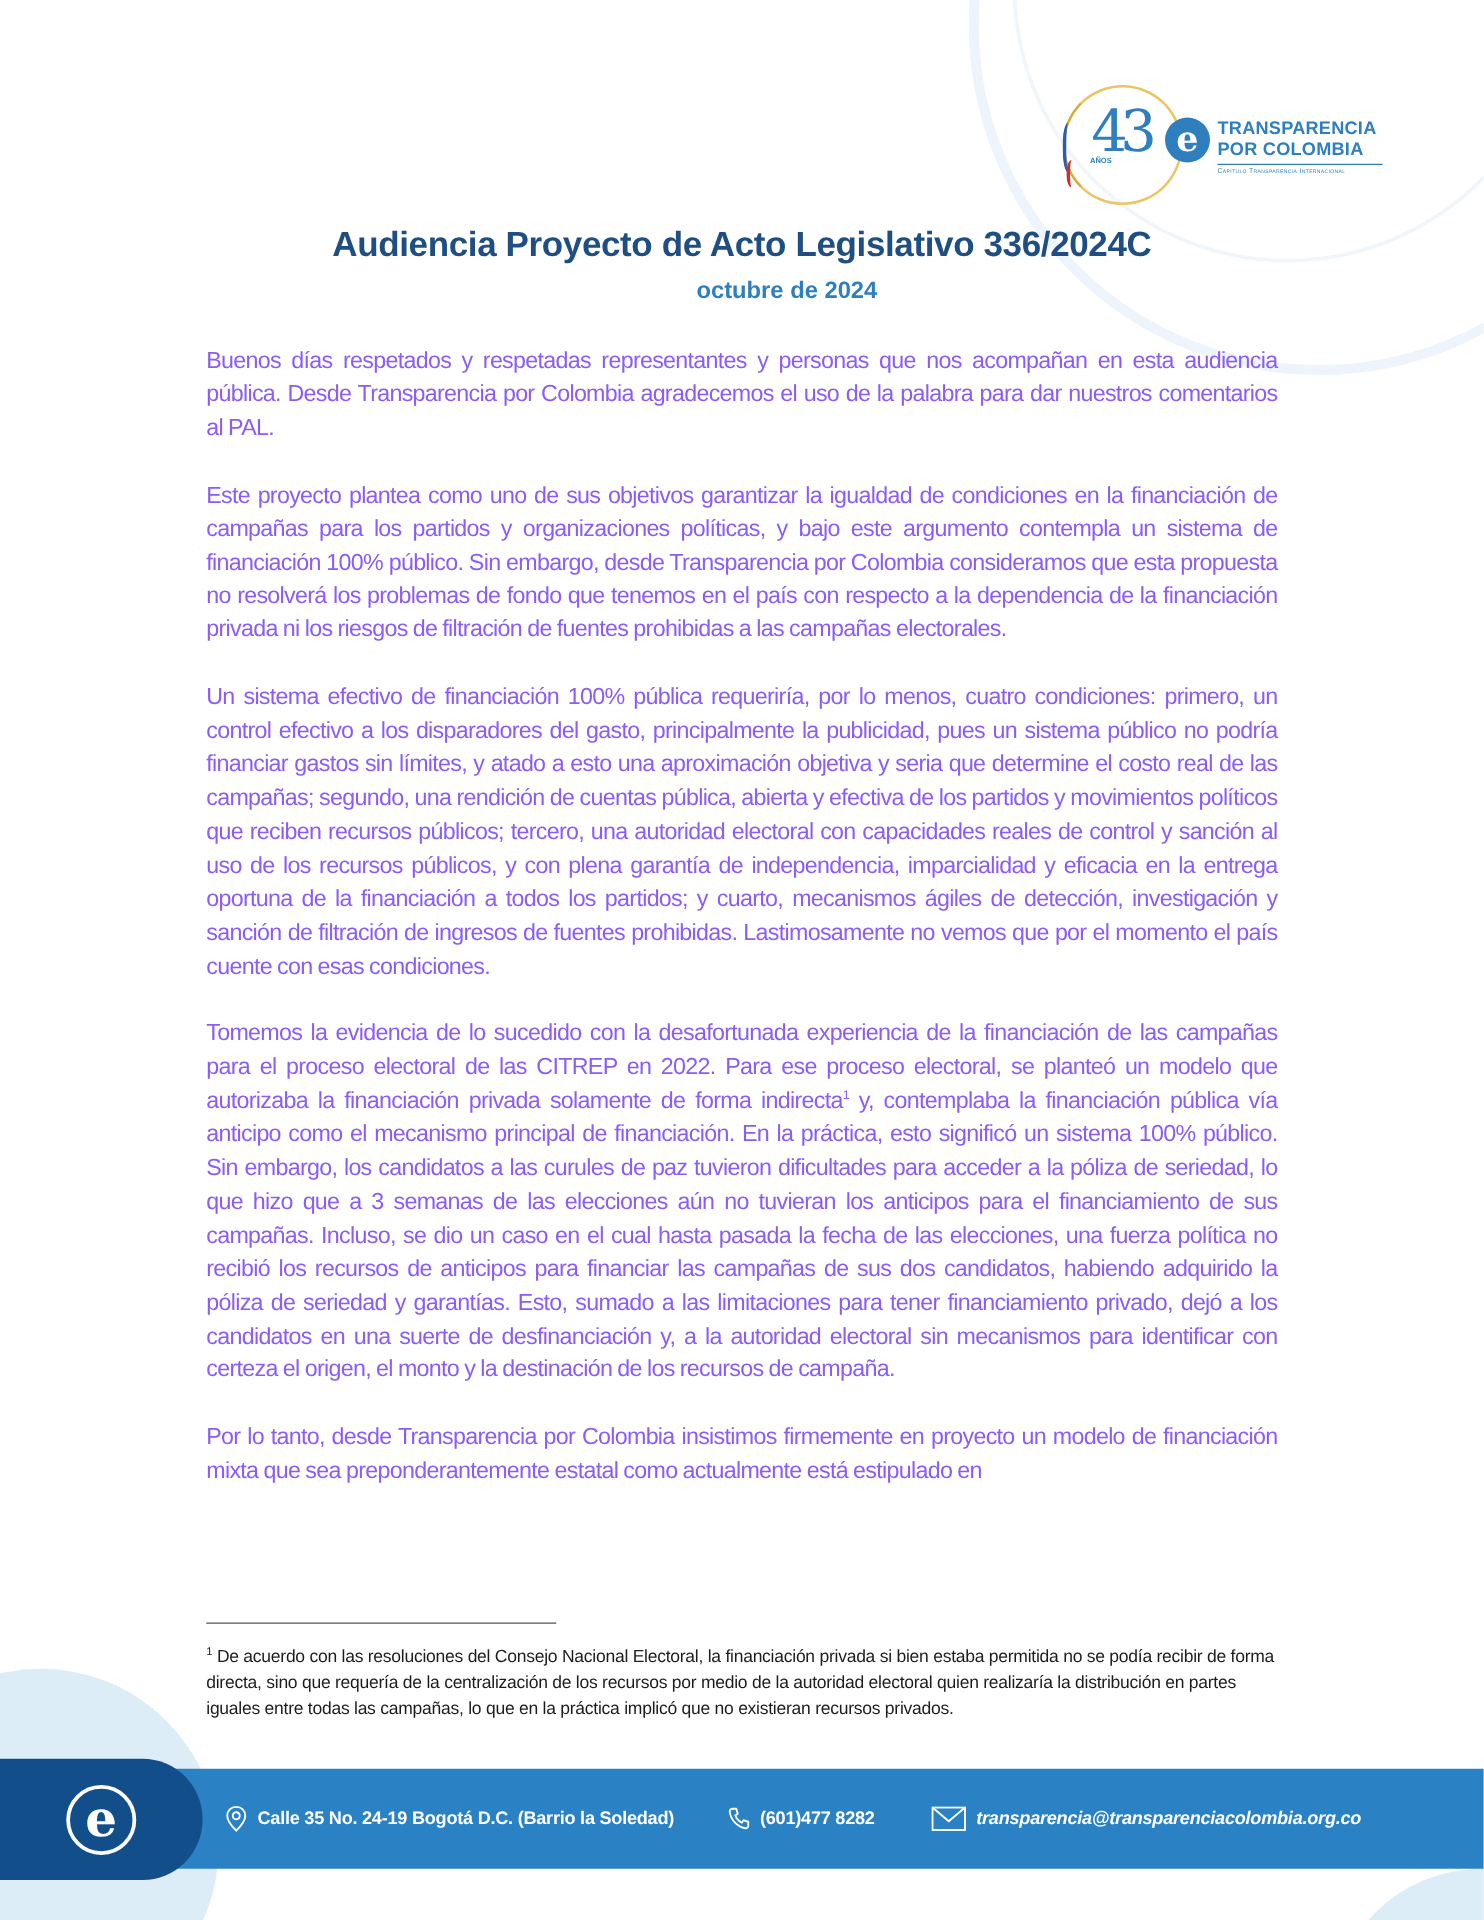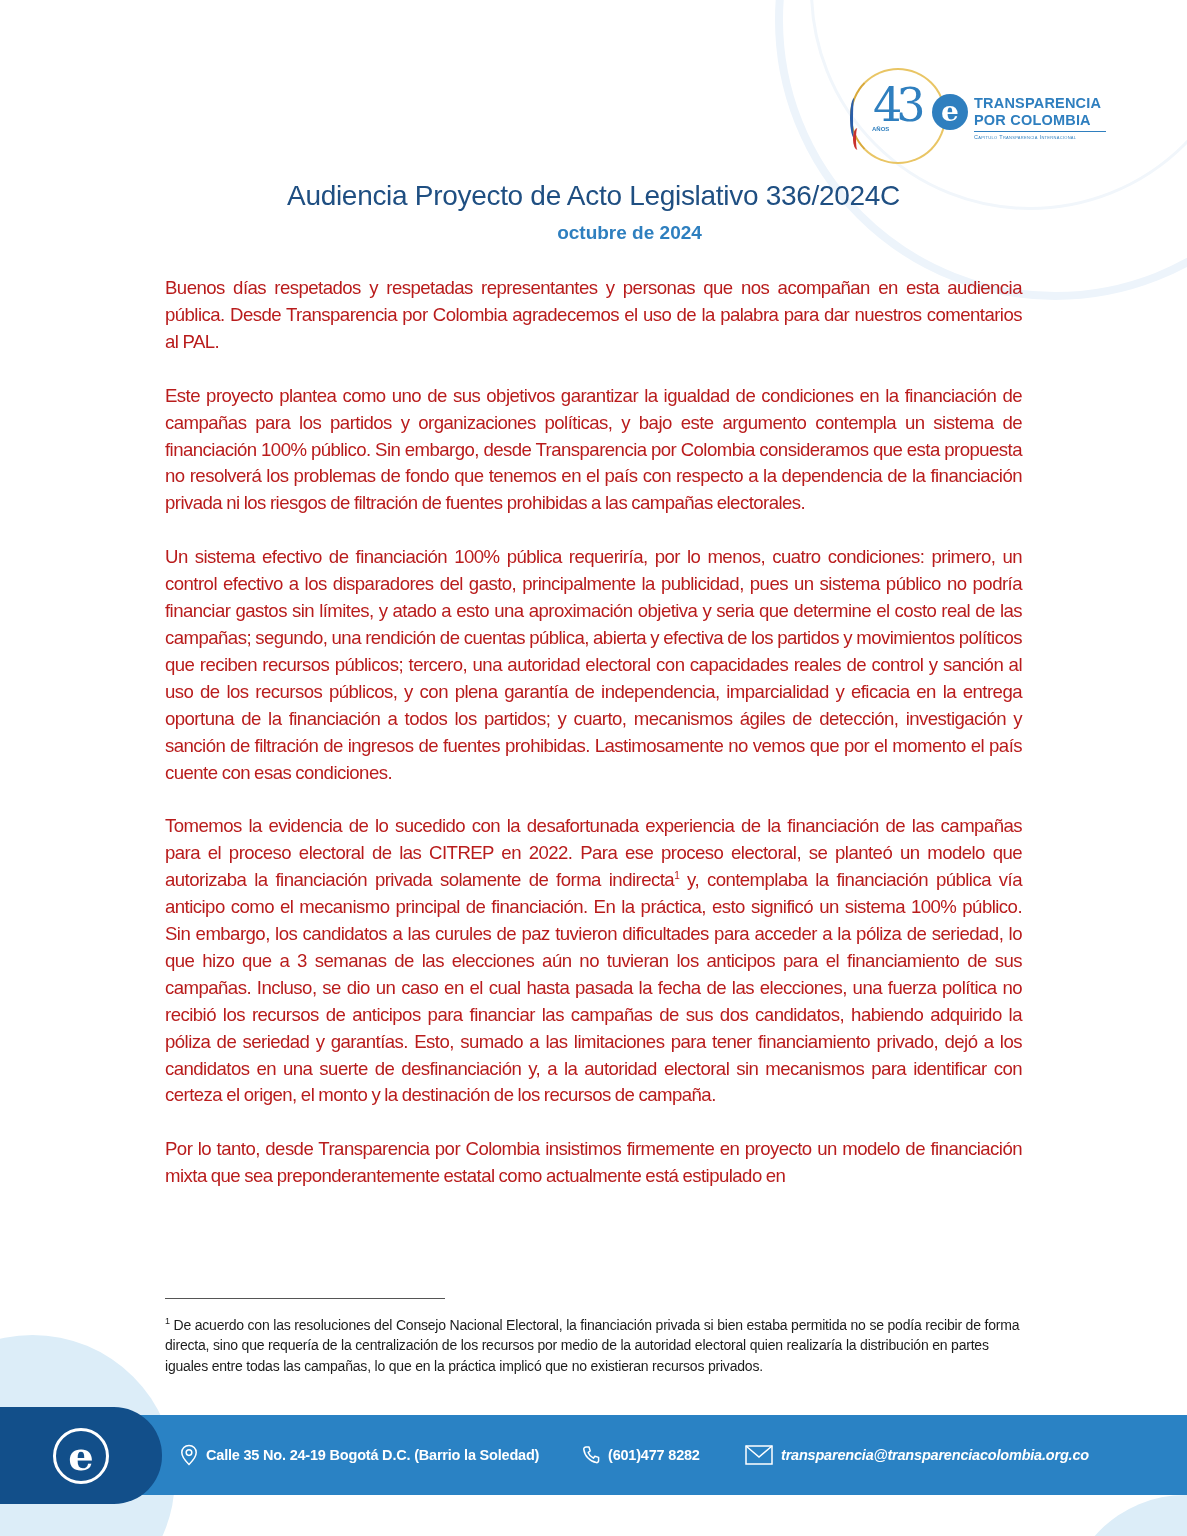--- a/index.html
+++ b/index.html
@@ -155,21 +155,21 @@
     }
 
     
     .title {
       position: absolute;
       left: 0;
       width: 1187px;
       top: 180px;
       text-align: center;
       font-size: 28px;
-      font-weight: normal;
+      font-weight: bold;
       color: #1f4f82;
       letter-spacing: -0.3px;
     }
     .subtitle {
       position: absolute;
       left: 0;
       width: 1187px;
       top: 222px;
       text-align: center;
       font-size: 19px;
@@ -185,21 +185,21 @@
       top: 275px;
       width: 857px;
     }
     .para {
       margin: 0 0 27px 0;
       font-size: 18.6px;
       line-height: 26.9px;
       text-align: justify;
       letter-spacing: -0.55px;
       word-spacing: -0.5px;
-      color: #b91c1c;
+      color: #8b5cf6;
     }
     .para sup {
       font-size: 10px;
       line-height: 0;
     }
 
     
     .fn-rule {
       position: absolute;
       left: 165px;

